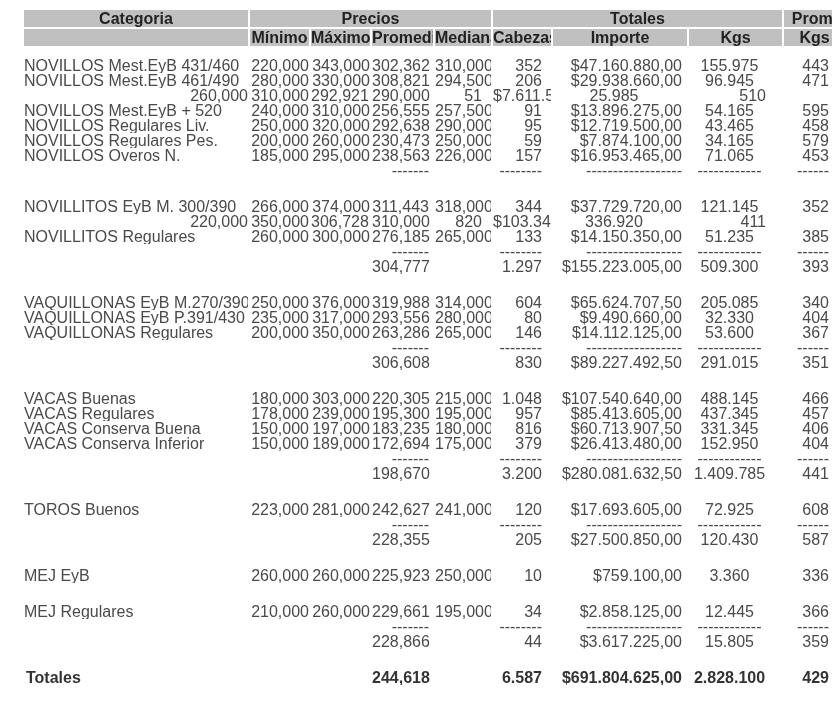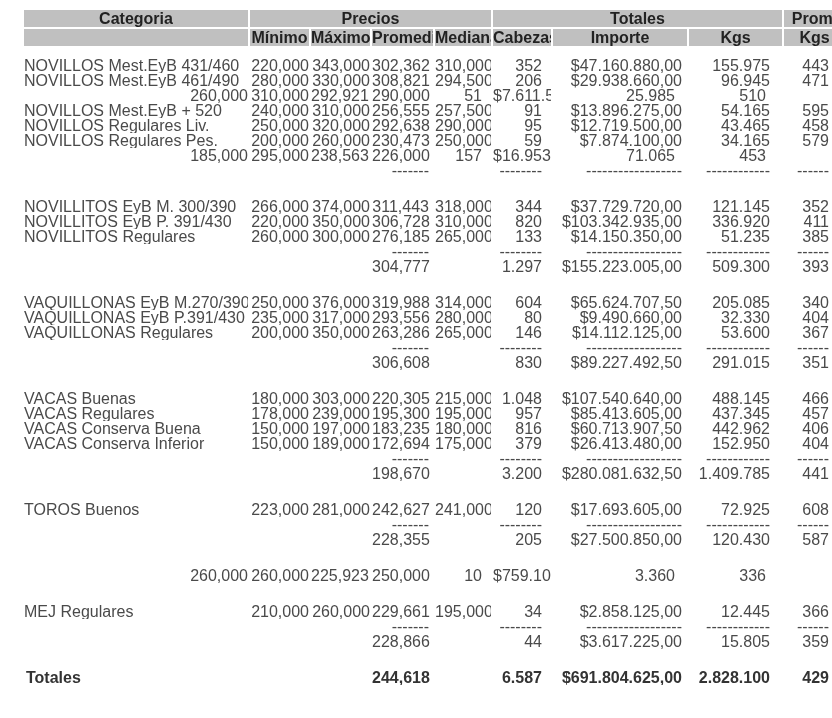--- a/index.html
+++ b/index.html
@@ -47,21 +47,21 @@
     white-space: nowrap;
   }
   .line > span { overflow: hidden; }
   .c0 { text-align: left; }
   .c1 { text-align: right; }
   .c2 { text-align: right; }
   .c3 { text-align: right; padding-right: 4px; }
   .c4 { text-align: right; padding-right: 6px; }
   .c5 { text-align: right; padding-right: 9px; }
   .c6 { text-align: right; padding-right: 5px; }
-  .c7 { text-align: right; padding-right: 12px; }
+  .c7 { text-align: center; padding-right: 12px; }
   .c8 { text-align: right; padding-right: 16px; }
   .body { margin-top: 12px; }
   .section { margin-bottom: 21px; }
   .totals-line { font-weight: bold; color: #333333; }
   .totals-line .c0 { padding-left: 2px; }
 </style>
 </head>
 <body>
 
 <div class="report">
@@ -143,20 +143,21 @@
           <span class="c1">200,000</span>
           <span class="c2">260,000</span>
           <span class="c3">230,473</span>
           <span class="c4">250,000</span>
           <span class="c5">59</span>
           <span class="c6">$7.874.100,00</span>
           <span class="c7">34.165</span>
           <span class="c8">579</span>
         </div>
         <div class="line">
+          <span class="c0">NOVILLOS Overos N.</span>
           <span class="c1">185,000</span>
           <span class="c2">295,000</span>
           <span class="c3">238,563</span>
           <span class="c4">226,000</span>
           <span class="c5">157</span>
           <span class="c6">$16.953.465,00</span>
           <span class="c7">71.065</span>
           <span class="c8">453</span>
         </div>
         <div class="line">
@@ -177,21 +178,20 @@
           <span class="c1">266,000</span>
           <span class="c2">374,000</span>
           <span class="c3">311,443</span>
           <span class="c4">318,000</span>
           <span class="c5">344</span>
           <span class="c6">$37.729.720,00</span>
           <span class="c7">121.145</span>
           <span class="c8">352</span>
         </div>
         <div class="line">
-          <span class="c0">NOVILLITOS EyB P. 391/430</span>
           <span class="c1">220,000</span>
           <span class="c2">350,000</span>
           <span class="c3">306,728</span>
           <span class="c4">310,000</span>
           <span class="c5">820</span>
           <span class="c6">$103.342.935,00</span>
           <span class="c7">336.920</span>
           <span class="c8">411</span>
         </div>
         <div class="line">
@@ -309,21 +309,21 @@
           <span class="c8">457</span>
         </div>
         <div class="line">
           <span class="c0">VACAS Conserva Buena</span>
           <span class="c1">150,000</span>
           <span class="c2">197,000</span>
           <span class="c3">183,235</span>
           <span class="c4">180,000</span>
           <span class="c5">816</span>
           <span class="c6">$60.713.907,50</span>
-          <span class="c7">442.962</span>
+          <span class="c7">331.345</span>
           <span class="c8">406</span>
         </div>
         <div class="line">
           <span class="c0">VACAS Conserva Inferior</span>
           <span class="c1">150,000</span>
           <span class="c2">189,000</span>
           <span class="c3">172,694</span>
           <span class="c4">175,000</span>
           <span class="c5">379</span>
           <span class="c6">$26.413.480,00</span>
@@ -383,20 +383,21 @@
           <span class="c3">228,355</span>
           <span class="c4"></span>
           <span class="c5">205</span>
           <span class="c6">$27.500.850,00</span>
           <span class="c7">120.430</span>
           <span class="c8">587</span>
         </div>
       </div>
       <div class="section">
         <div class="line">
+          <span class="c0">MEJ EyB</span>
           <span class="c1">260,000</span>
           <span class="c2">260,000</span>
           <span class="c3">225,923</span>
           <span class="c4">250,000</span>
           <span class="c5">10</span>
           <span class="c6">$759.100,00</span>
           <span class="c7">3.360</span>
           <span class="c8">336</span>
         </div>
       </div>

